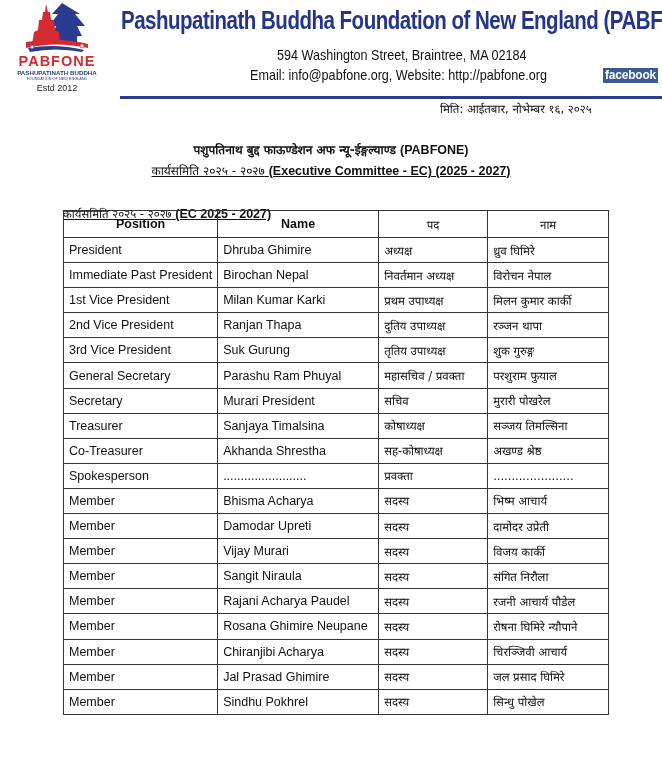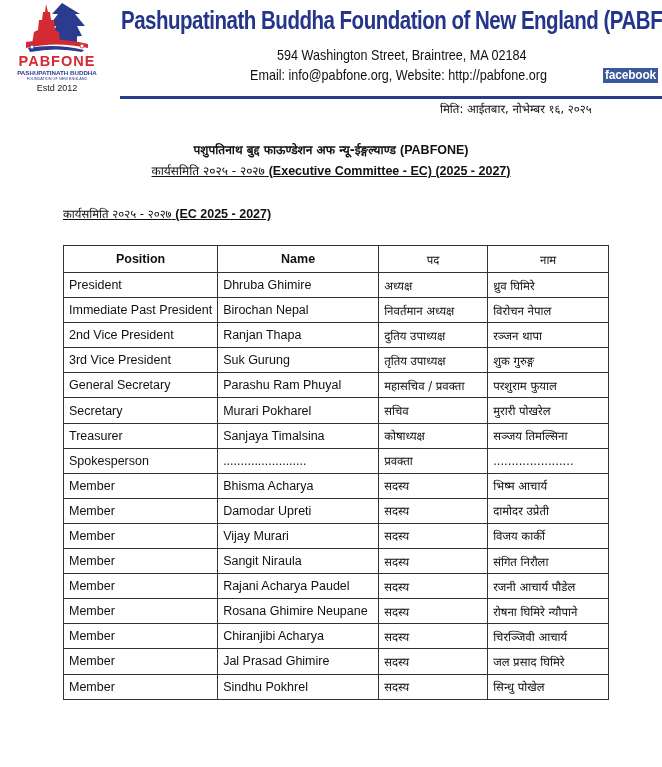--- a/index.html
+++ b/index.html
@@ -24,21 +24,21 @@
 
     .doc-title-np { position: absolute; left: 0; top: 141px; width: 662px; text-align: center; font-family: "DejaVu Sans", sans-serif; font-size: 12px; font-weight: bold; }
     .doc-title-np b { font-family: "Liberation Sans", sans-serif; font-size: 12.5px; }
     .doc-subtitle { position: absolute; left: 0; top: 162px; width: 662px; text-align: center; font-family: "DejaVu Sans", sans-serif; font-size: 12px; text-decoration: underline; }
     .doc-subtitle b { font-family: "Liberation Sans", sans-serif; font-size: 12.5px; }
 
     .table-caption { position: absolute; left: 63px; top: 206px; font-family: "DejaVu Sans", sans-serif; font-size: 11.5px; text-decoration: underline; white-space: nowrap; text-align: center; }
     .table-caption b { font-family: "Liberation Sans", sans-serif; font-size: 12.5px; }
 
     
-    table.ec { position: absolute; left: 63px; top: 245px; border-collapse: collapse; }
+    table.ec { position: absolute; left: 63px; top: 210px; border-collapse: collapse; }
     table.ec th, table.ec td { border: 1.5px solid #333; height: 25.1px; padding: 0 5px; font-size: 12.5px; white-space: nowrap; box-sizing: border-box; }
     table.ec th { font-weight: bold; text-align: center; height: 27px; }
     table.ec td { text-align: left; }
     table.ec .np { font-family: "DejaVu Sans", sans-serif; font-size: 11.5px; }
     table.ec th.np { font-weight: normal; }
     .c1 { width: 153px; } .c2 { width: 161px; } .c3 { width: 109px; } .c4 { width: 121px; }
   </style>
 </head>
 <body>
 
@@ -101,50 +101,62 @@
         <td class="np">अध्यक्ष</td>
         <td class="np">ध्रुव घिमिरे</td>
       </tr>
       <tr>
         <td>Immediate Past President</td>
         <td>Birochan Nepal</td>
         <td class="np">निवर्तमान अध्यक्ष</td>
         <td class="np">विरोचन नेपाल</td>
       </tr>
       <tr>
+        <td>1st Vice President</td>
+        <td>Milan Kumar Karki</td>
+        <td class="np">प्रथम उपाध्यक्ष</td>
+        <td class="np">मिलन कुमार कार्की</td>
+      </tr>
+      <tr>
         <td>2nd Vice President</td>
         <td>Ranjan Thapa</td>
         <td class="np">दुतिय उपाध्यक्ष</td>
         <td class="np">रञ्जन थापा</td>
       </tr>
       <tr>
         <td>3rd Vice President</td>
         <td>Suk Gurung</td>
         <td class="np">तृतिय उपाध्यक्ष</td>
         <td class="np">शुक गुरुङ्ग</td>
       </tr>
       <tr>
         <td>General Secretary</td>
         <td>Parashu Ram Phuyal</td>
         <td class="np">महासचिव / प्रवक्ता</td>
         <td class="np">परशुराम फुयाल</td>
       </tr>
       <tr>
         <td>Secretary</td>
-        <td>Murari Pokharel</td>
+        <td>Murari President</td>
         <td class="np">सचिव</td>
         <td class="np">मुरारी पोखरेल</td>
       </tr>
       <tr>
         <td>Treasurer</td>
         <td>Sanjaya Timalsina</td>
         <td class="np">कोषाध्यक्ष</td>
         <td class="np">सञ्जय तिमल्सिना</td>
       </tr>
       <tr>
+        <td>Co-Treasurer</td>
+        <td>Akhanda Shrestha</td>
+        <td class="np">सह-कोषाध्यक्ष</td>
+        <td class="np">अखण्ड श्रेष्ठ</td>
+      </tr>
+      <tr>
         <td>Spokesperson</td>
         <td>........................</td>
         <td class="np">प्रवक्ता</td>
         <td class="np">......................</td>
       </tr>
       <tr>
         <td>Member</td>
         <td>Bhisma Acharya</td>
         <td class="np">सदस्य</td>
         <td class="np">भिष्म आचार्य</td>

